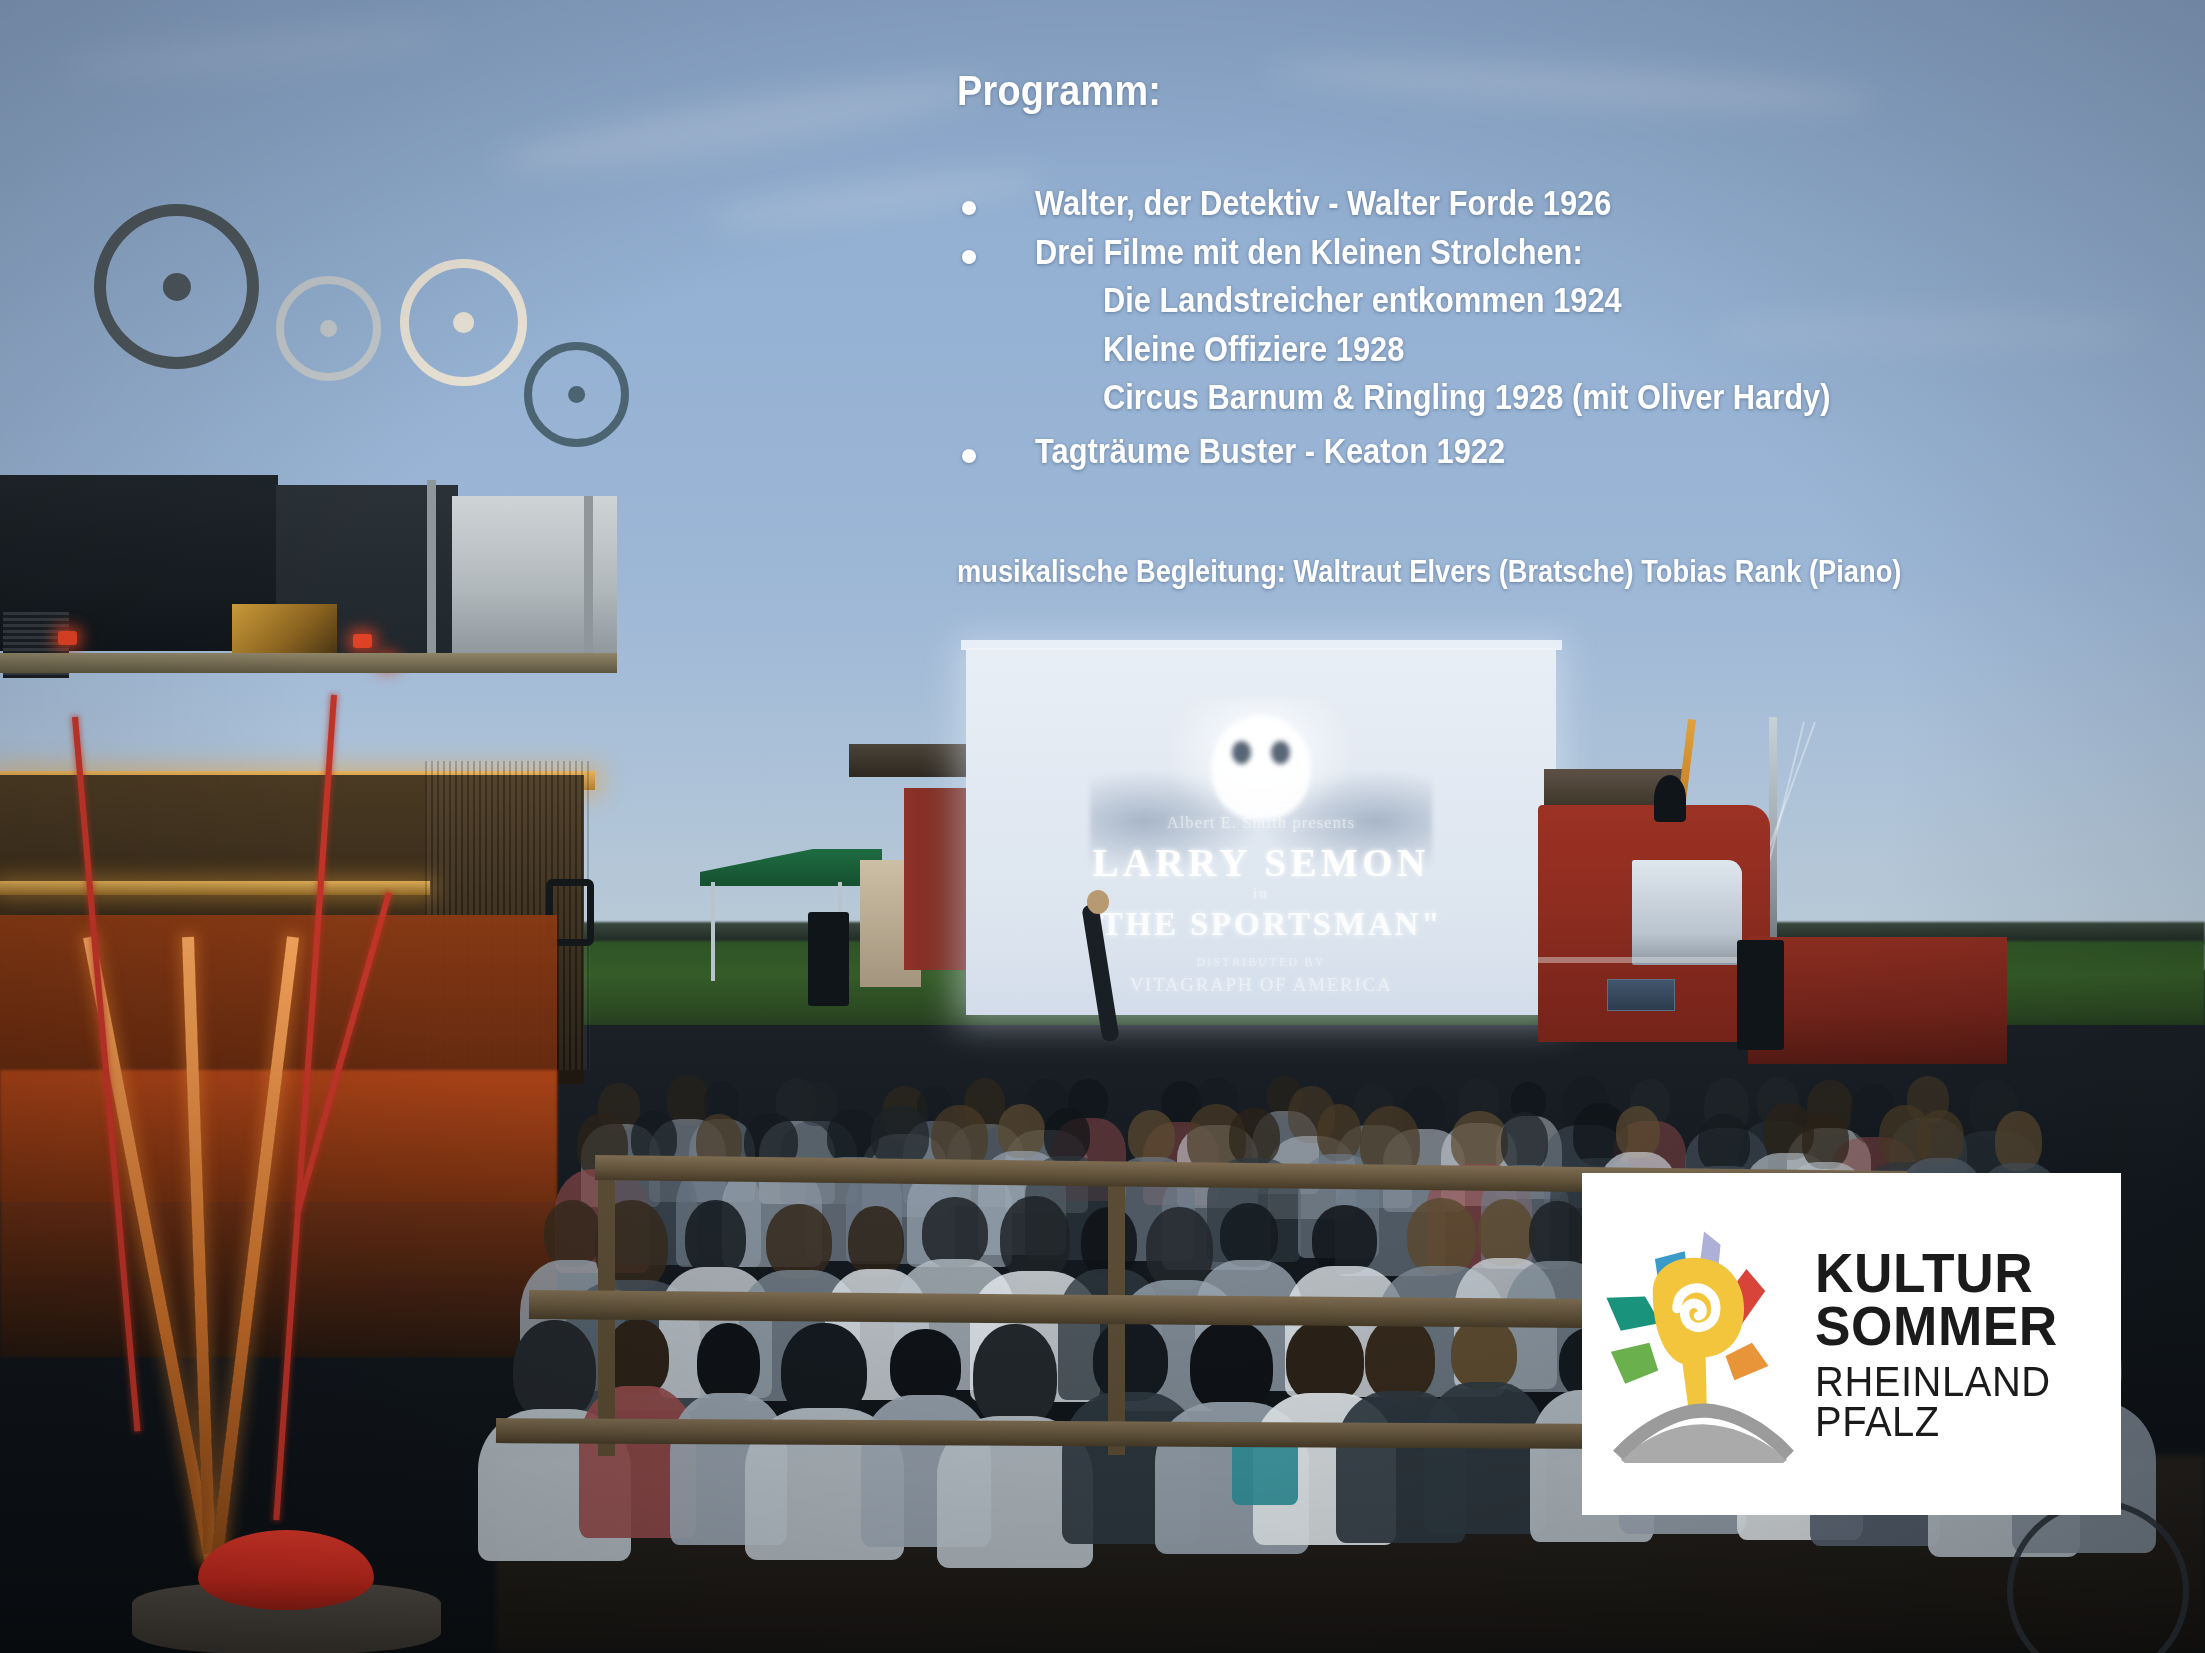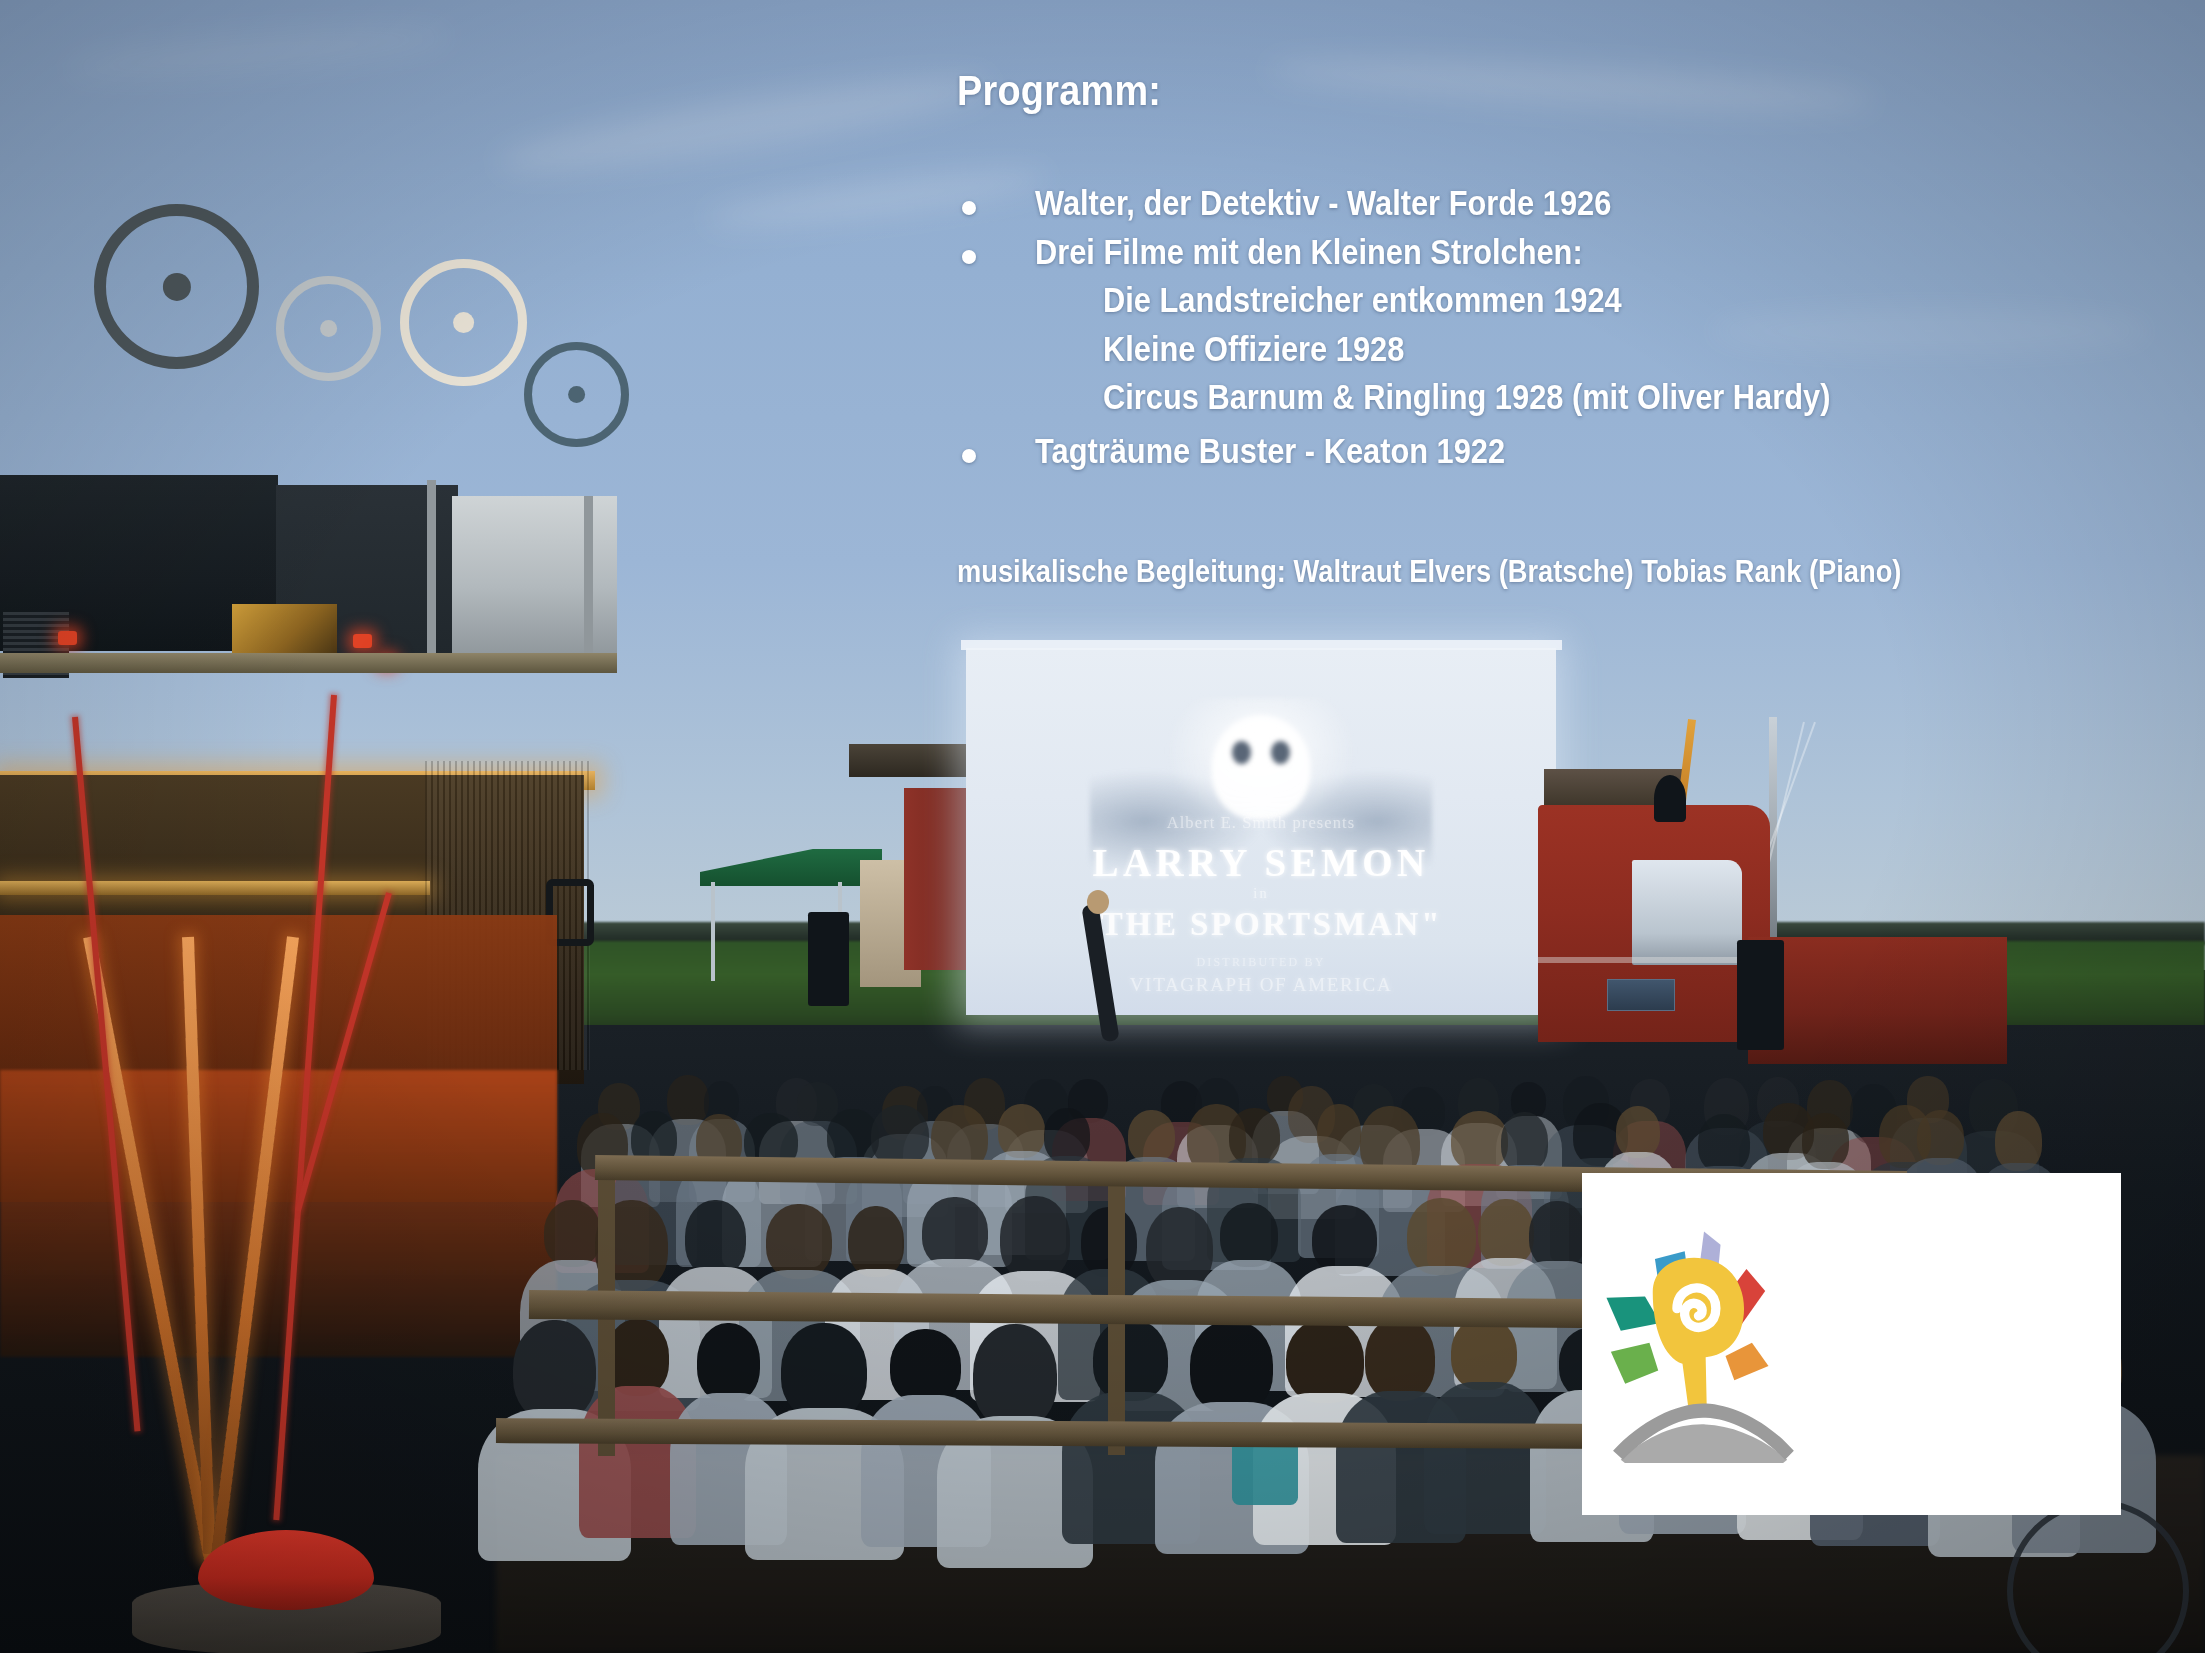--- a/index.html
+++ b/index.html
@@ -665,16 +665,22 @@
         <path d="M136,150 C136,118 168,104 190,118 C212,132 212,168 190,180
                  C172,190 152,180 150,162 C148,146 162,136 174,142
                  C184,147 184,160 175,163" fill="none" stroke="#ffffff" stroke-width="17" stroke-linecap="round"></path>
 
         <path d="M20,408 C70,352 140,320 188,322 C238,324 300,354 348,408
                  L332,424 C288,378 236,350 188,348 C142,346 88,374 38,424 Z" fill="#9b9b9b"></path>
         <path d="M34,424 C84,378 140,358 188,360 C236,362 292,384 336,424
                  L326,432 L44,432 Z" fill="#9b9b9b" opacity=".85"></path>
       </svg>
     </div>
+    <div class="logo-words">
+      <div class="lw1">KULTUR</div>
+      <div class="lw2">SOMMER</div>
+      <div class="lw3">RHEINLAND</div>
+      <div class="lw4">PFALZ</div>
+    </div>
   </div>
 
 </div>
 
 
 </body></html>

